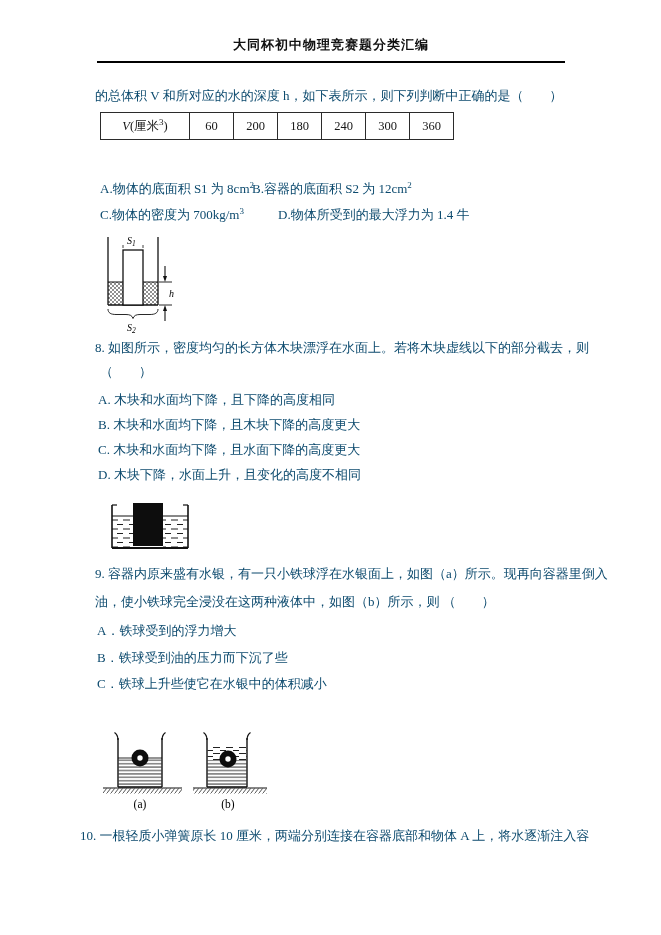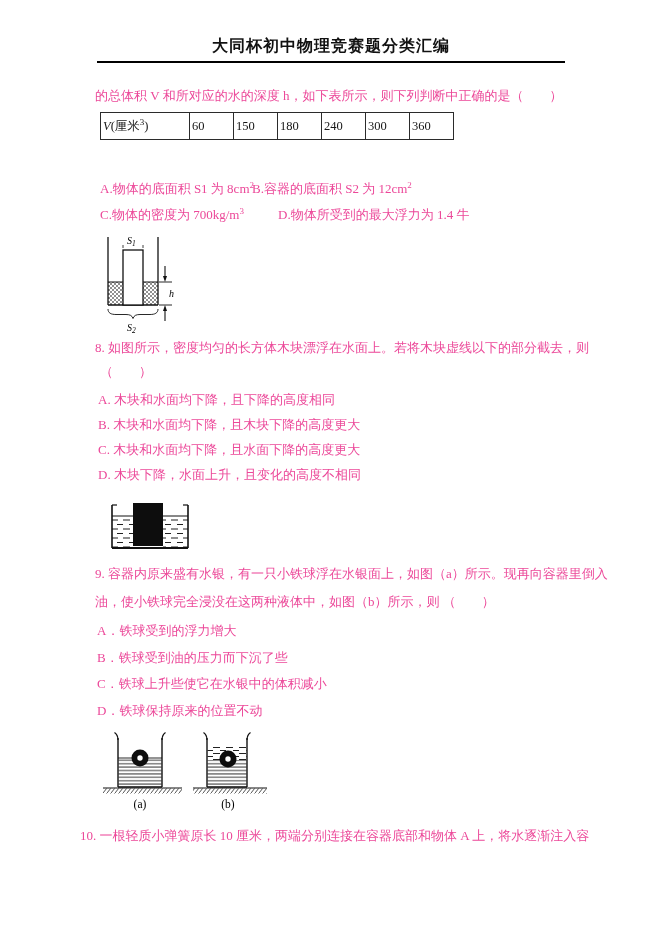--- a/index.html
+++ b/index.html
@@ -4,53 +4,53 @@
 <style>
   html,body { margin:0; padding:0; background:#ffffff; }
   .page {
     position:relative; width:661px; height:935px; background:#ffffff;
     font-family:"Liberation Serif","DejaVu Serif",serif; color:#1b1b1b;
     overflow:hidden;
   }
   .title {
     position:absolute; left:97px; top:36px; width:468px; text-align:center;
     font-family:"Liberation Sans","DejaVu Sans",sans-serif;
-    font-weight:bold; font-size:16px; letter-spacing:1px; color:#111;
+    font-weight:bold; font-size:13px; letter-spacing:1px; color:#111;
   }
   .rule { position:absolute; left:97px; top:61px; width:468px; height:1.5px; background:#000; }
   .line {
-    position:absolute; font-size:13px; line-height:15px; white-space:pre; color:#ec4899;
+    position:absolute; font-size:13px; line-height:15px; white-space:pre; color:#0c4a6e;
   }
   sup { font-size:9px; line-height:0; }
   table.dtable {
     position:absolute; left:100px; top:112px; border-collapse:collapse;
     font-size:12.5px; color:#161616; table-layout:fixed;
   }
-  .dtable td { border:1.3px solid #2b2b2b; text-align:left; height:26px; padding:0 2px; }
+  .dtable td { border:1.3px solid #2b2b2b; text-align:center; height:26px; padding:0 2px; }
   .dtable td.lab { width:84px; }
   .dtable td.val { width:39px; }
   .dtable i { font-family:"Liberation Serif",serif; }
   svg text { font-family:"Liberation Serif","DejaVu Serif",serif; }
 </style>
 </head>
 <body>
 
 <div class="page">
 
   <div class="title">大同杯初中物理竞赛题分类汇编</div>
   <div class="rule"></div>
 
   <div class="line" style="left:95px; top:88px;">的总体积 V 和所对应的水的深度 h，如下表所示，则下列判断中正确的是（　　）</div>
 
   <table class="dtable">
     <tbody>
         <tr>
       <td class="lab"><i>V</i><span>(厘米</span><sup>3</sup><span>)</span></td>
       <td class="val">60</td>
-      <td class="val">150</td>
+      <td class="val">200</td>
       <td class="val">180</td>
       <td class="val">240</td>
       <td class="val">300</td>
       <td class="val">360</td>
     </tr>
   </tbody>
     </table>
 
   <div class="line" style="left:100px; top:181px;"><span>A.物体的底面积 S1 为 8cm</span><sup>2</sup></div>
   <div class="line" style="left:252px; top:181px;"><span>B.容器的底面积 S2 为 12cm</span><sup>2</sup></div>
@@ -111,21 +111,20 @@
     <line x1="2" y1="48" x2="78" y2="48" stroke="#111" stroke-width="1.8"></line>
     <line x1="2" y1="5" x2="7" y2="5" stroke="#111" stroke-width="1.2"></line>
     <line x1="73" y1="5" x2="78" y2="5" stroke="#111" stroke-width="1.2"></line>
   </svg>
 
   <div class="line" style="left:95px; top:566px;">9. 容器内原来盛有水银，有一只小铁球浮在水银面上，如图（a）所示。现再向容器里倒入</div>
   <div class="line" style="left:95px; top:594px;">油，使小铁球完全浸没在这两种液体中，如图（b）所示，则 （　　）</div>
   <div class="line" style="left:97px; top:623px;">A．铁球受到的浮力增大</div>
   <div class="line" style="left:97px; top:650px;">B．铁球受到油的压力而下沉了些</div>
   <div class="line" style="left:97px; top:676px;">C．铁球上升些使它在水银中的体积减小</div>
-  <div class="line" style="left:97px; top:703px;">D．铁球保持原来的位置不动</div>
 
   <svg style="position:absolute; left:95px; top:728px;" width="185" height="86" viewBox="0 0 185 86">
     <defs>
       <pattern id="hlines" width="6" height="3.4" patternUnits="userSpaceOnUse">
         <path d="M0,1.7 H6" stroke="#222" stroke-width="0.9" fill="none"></path>
       </pattern>
       <pattern id="oildash" width="13" height="6" patternUnits="userSpaceOnUse">
         <path d="M1,1.5 h7 M8,4.5 h5 M-2,4.5 h3" stroke="#222" stroke-width="1.1" fill="none"></path>
       </pattern>
       <pattern id="ground" width="4" height="5" patternUnits="userSpaceOnUse">

